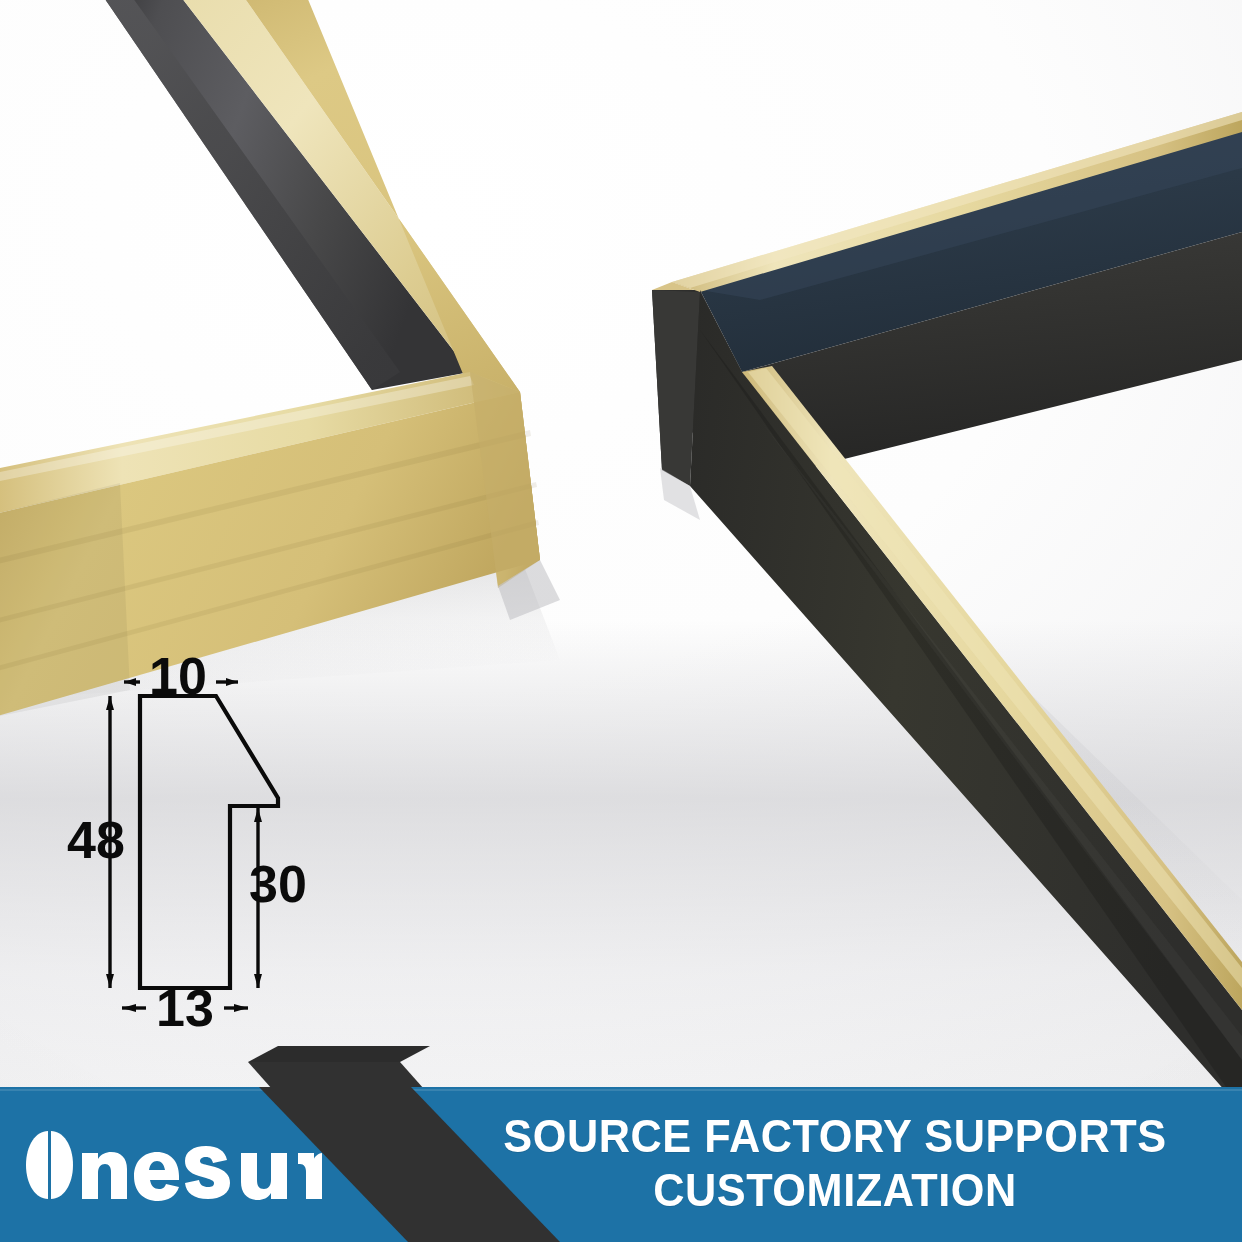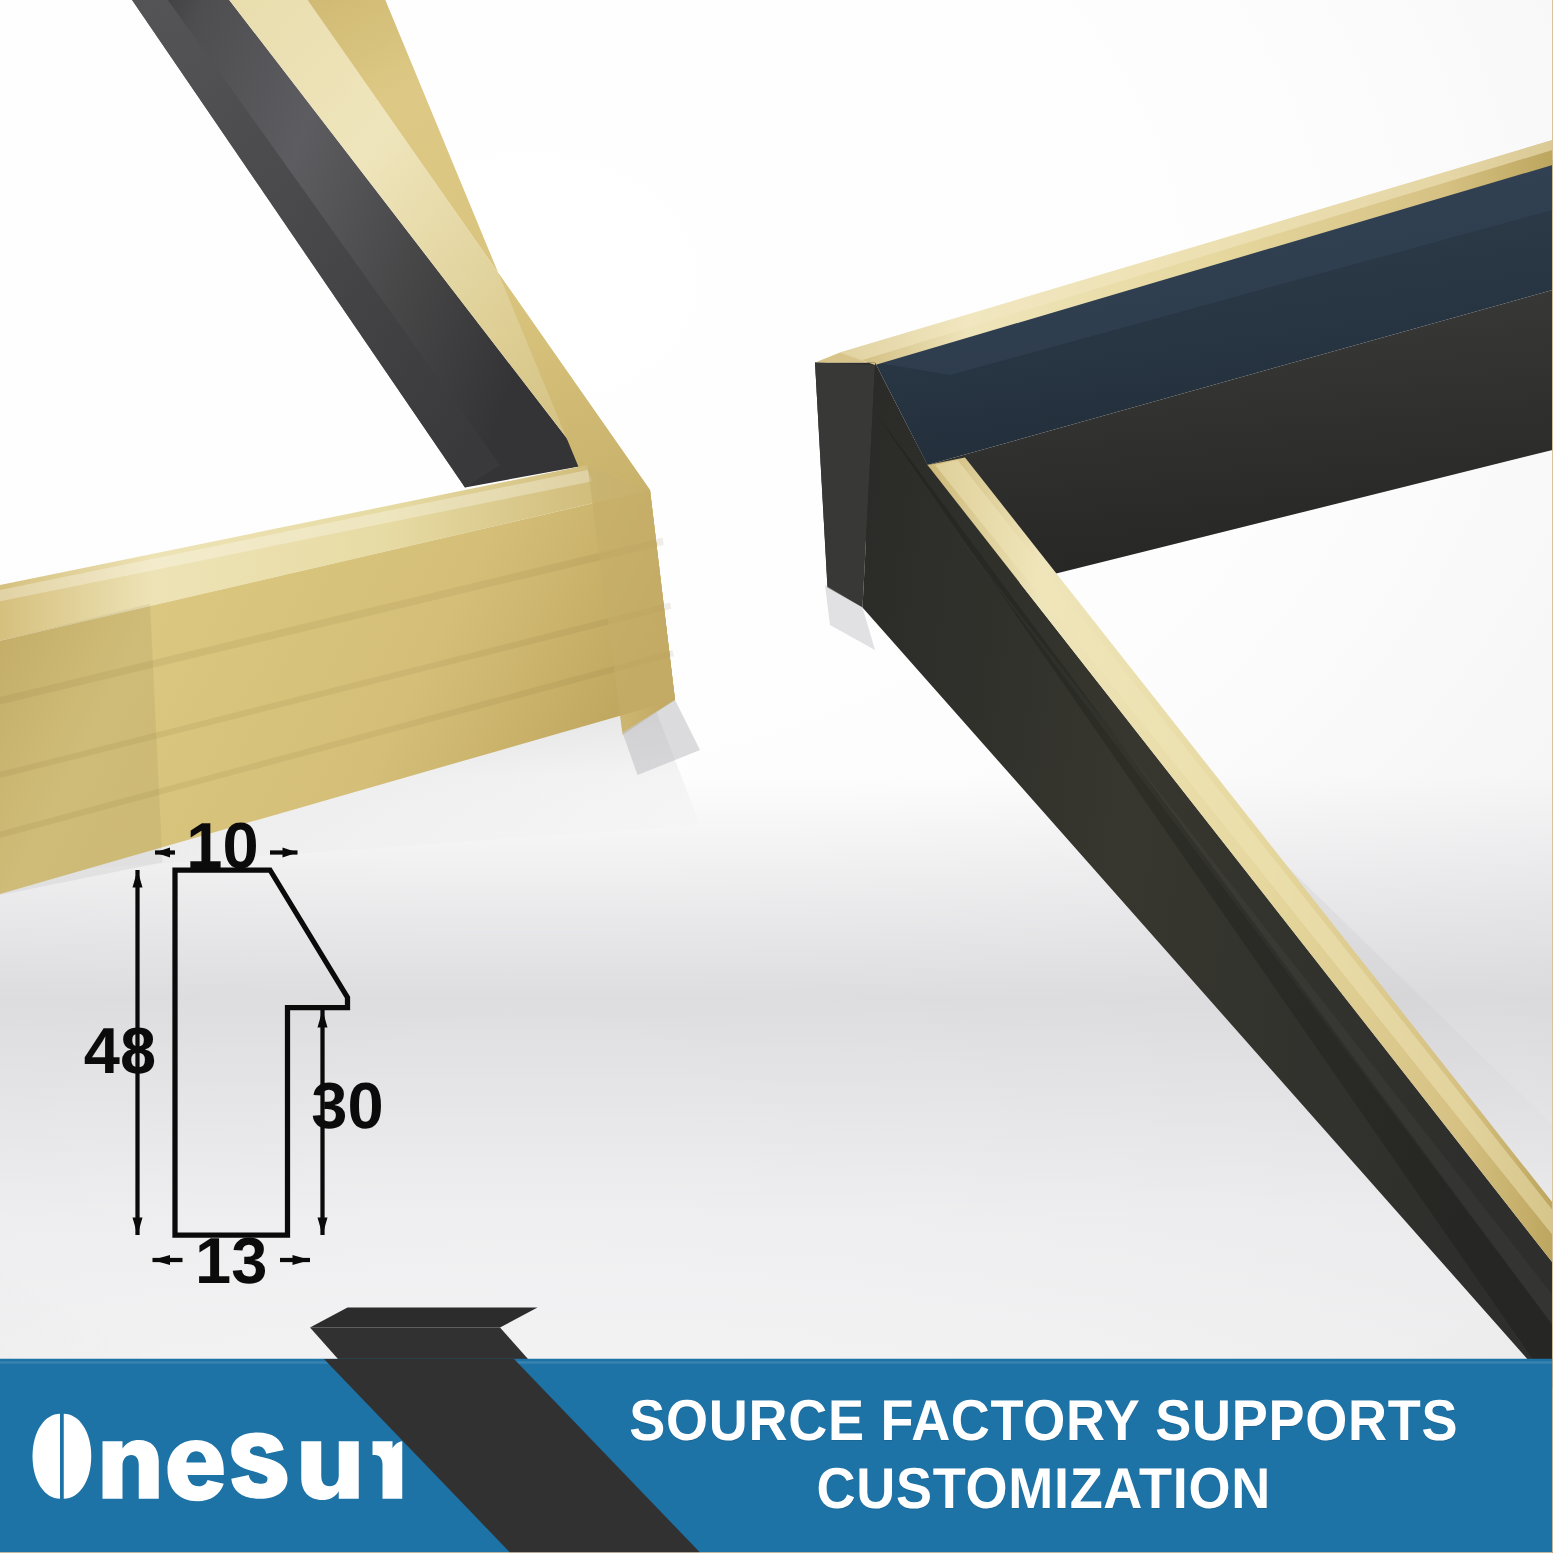--- a/index.html
+++ b/index.html
@@ -2,21 +2,21 @@
 <html><head>
 <meta charset="utf-8">
 <style>
   html,body{margin:0;padding:0;background:#fff;}
   body{font-family:"Liberation Sans",sans-serif;}
 
   #stage{
     position:relative;
     width:1242px;height:1242px;
     overflow:hidden;
-    background:#a16207;
+    background:#be185d;
   }
 
   
   .backdrop{
     position:absolute;inset:0;
     background:
       radial-gradient(120% 90% at 34% 18%, #ffffff 0%, #fdfdfd 42%, #f4f4f5 72%, #ececed 100%);
   }
   .floor-shade{
     position:absolute;left:0;right:0;top:620px;height:470px;

